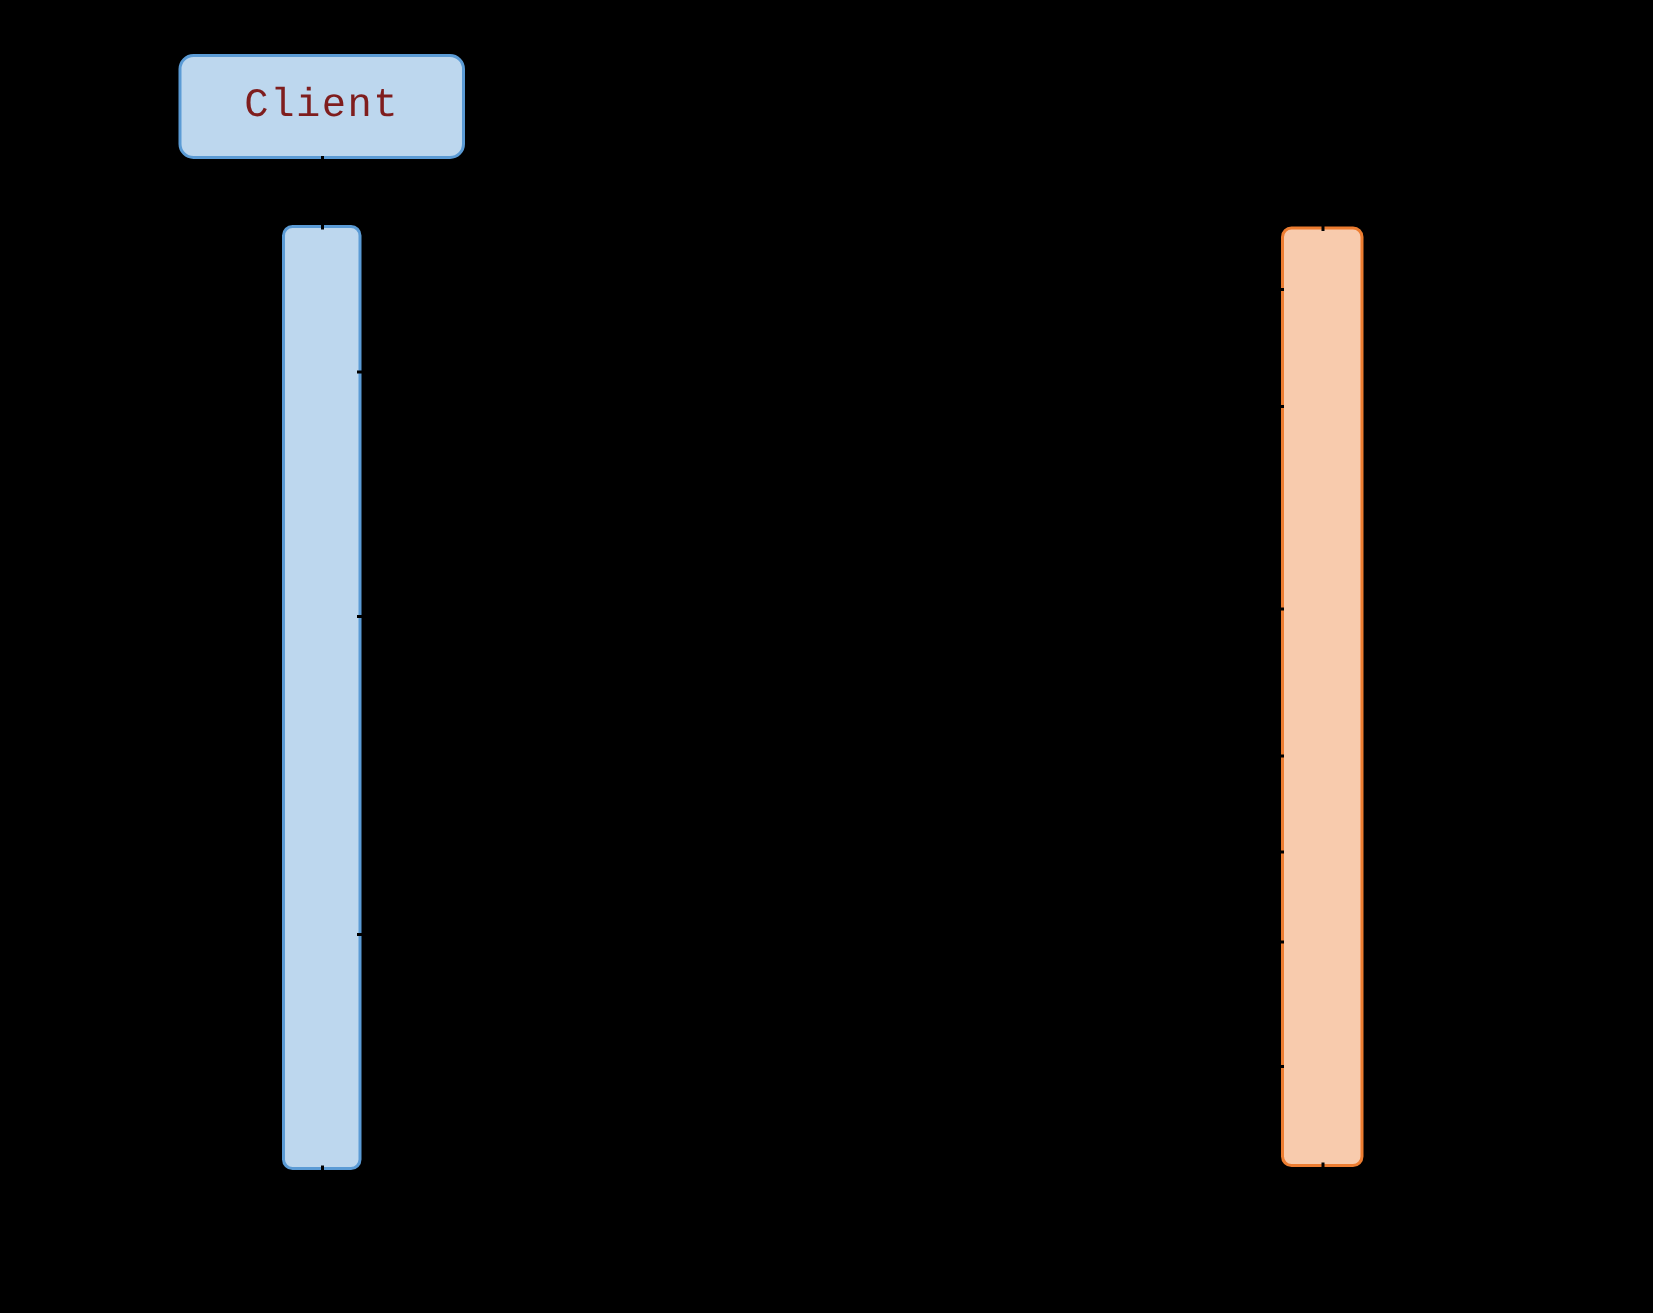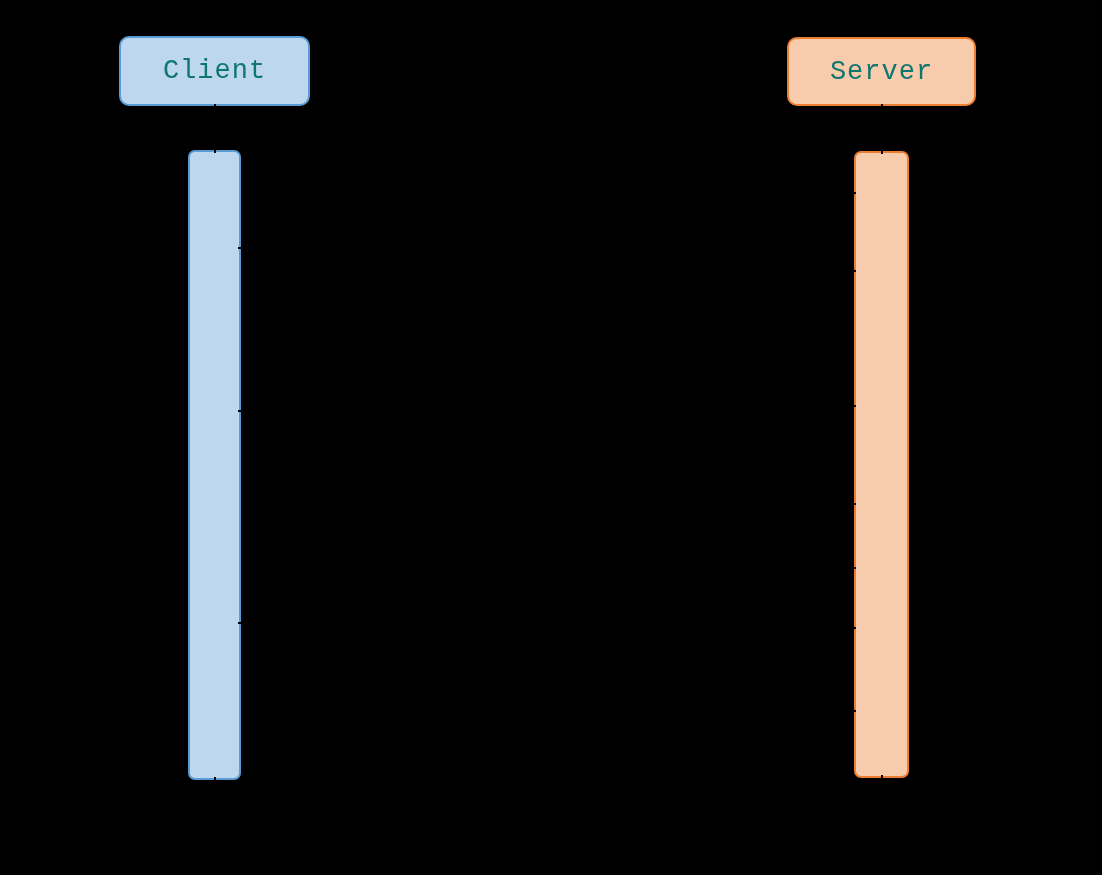--- a/index.html
+++ b/index.html
@@ -18,21 +18,21 @@
   .actor-box {
     position: absolute;
     box-sizing: border-box;
     border-radius: 10px;
     display: flex;
     align-items: center;
     justify-content: center;
   }
   .actor-box .actor-label {
     font-size: 27px;
-    color: #0f766e;
+    color: #7f1d1d;
     letter-spacing: 1px;
   }
   .actor-box.client {
     left: 119px; top: 36px;
     width: 191px; height: 70px;
     background: #BDD7EE;
     border: 2.5px solid #5B9BD5;
   }
   .actor-box.server {
     left: 787px; top: 37px;
@@ -79,23 +79,20 @@
 </style>
 </head>
 <body>
 
 <div class="stage">
 
   <div class="actor-box client">
     <span class="actor-label">Client</span>
   </div>
 
-  <div class="actor-box server">
-    <span class="actor-label">Server</span>
-  </div>
 
   <div class="lifeline client-top"></div>
   <div class="lifeline client-bot"></div>
   <div class="lifeline server-top"></div>
   <div class="lifeline server-bot"></div>
 
   <div class="activation-bar client"></div>
   <div class="activation-bar server"></div>
 
   <div id="tick-layer">

